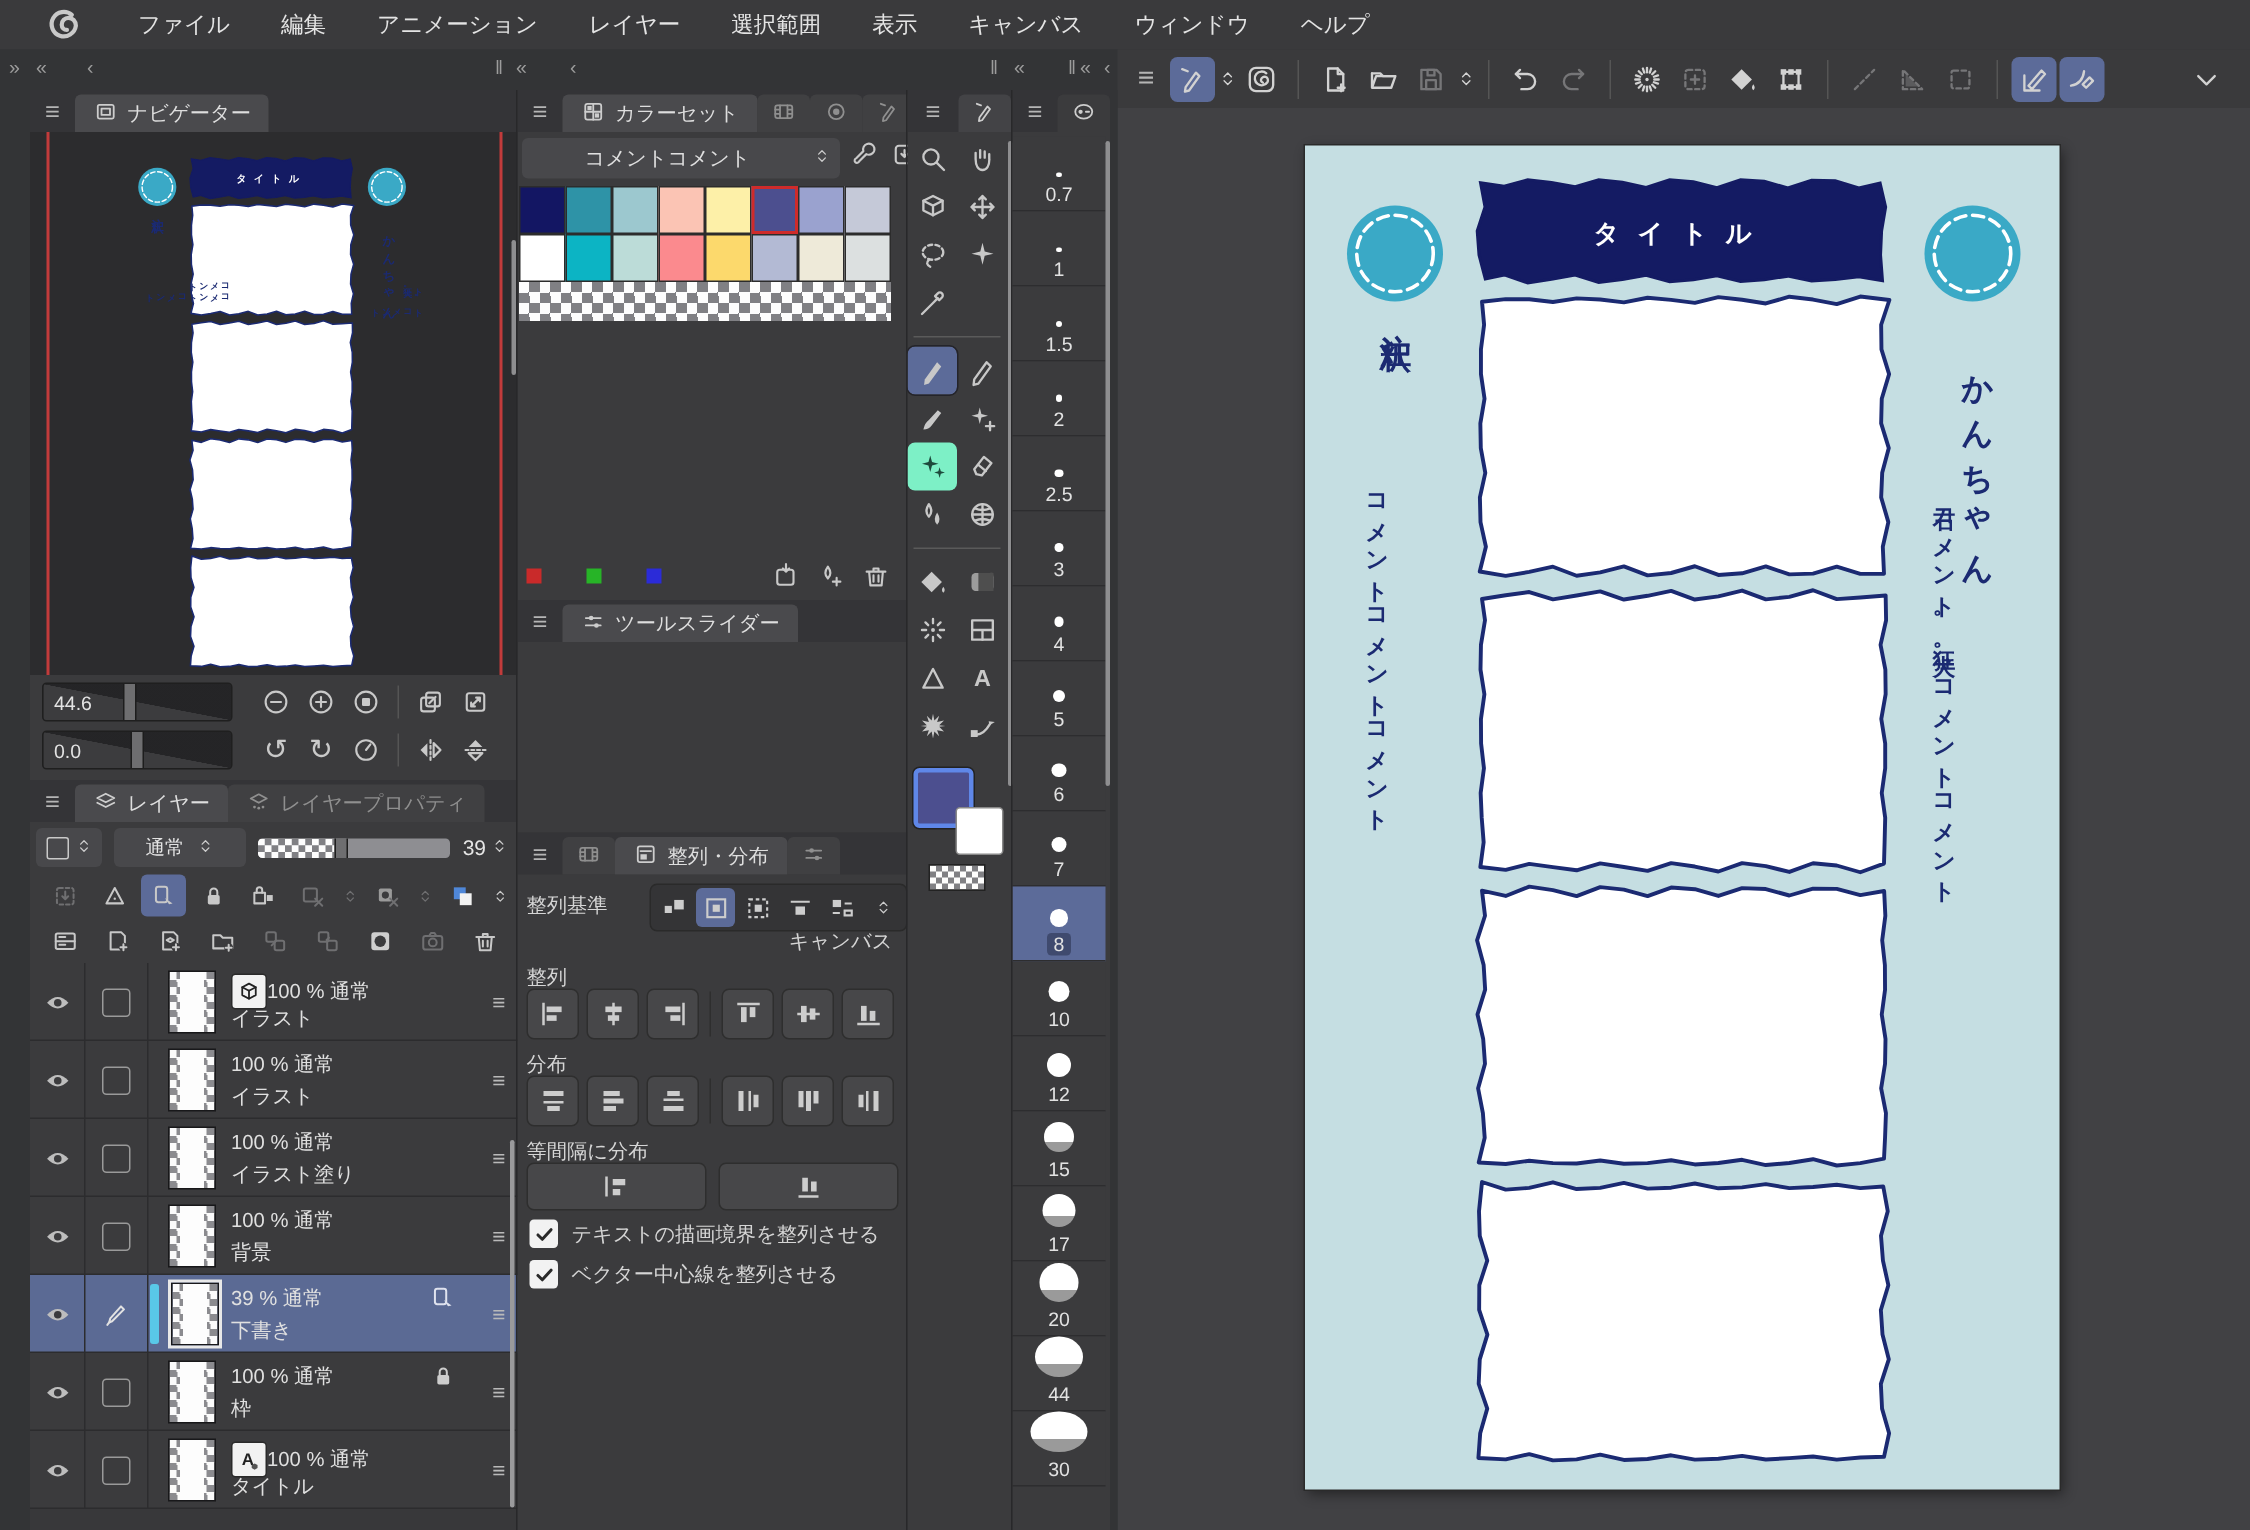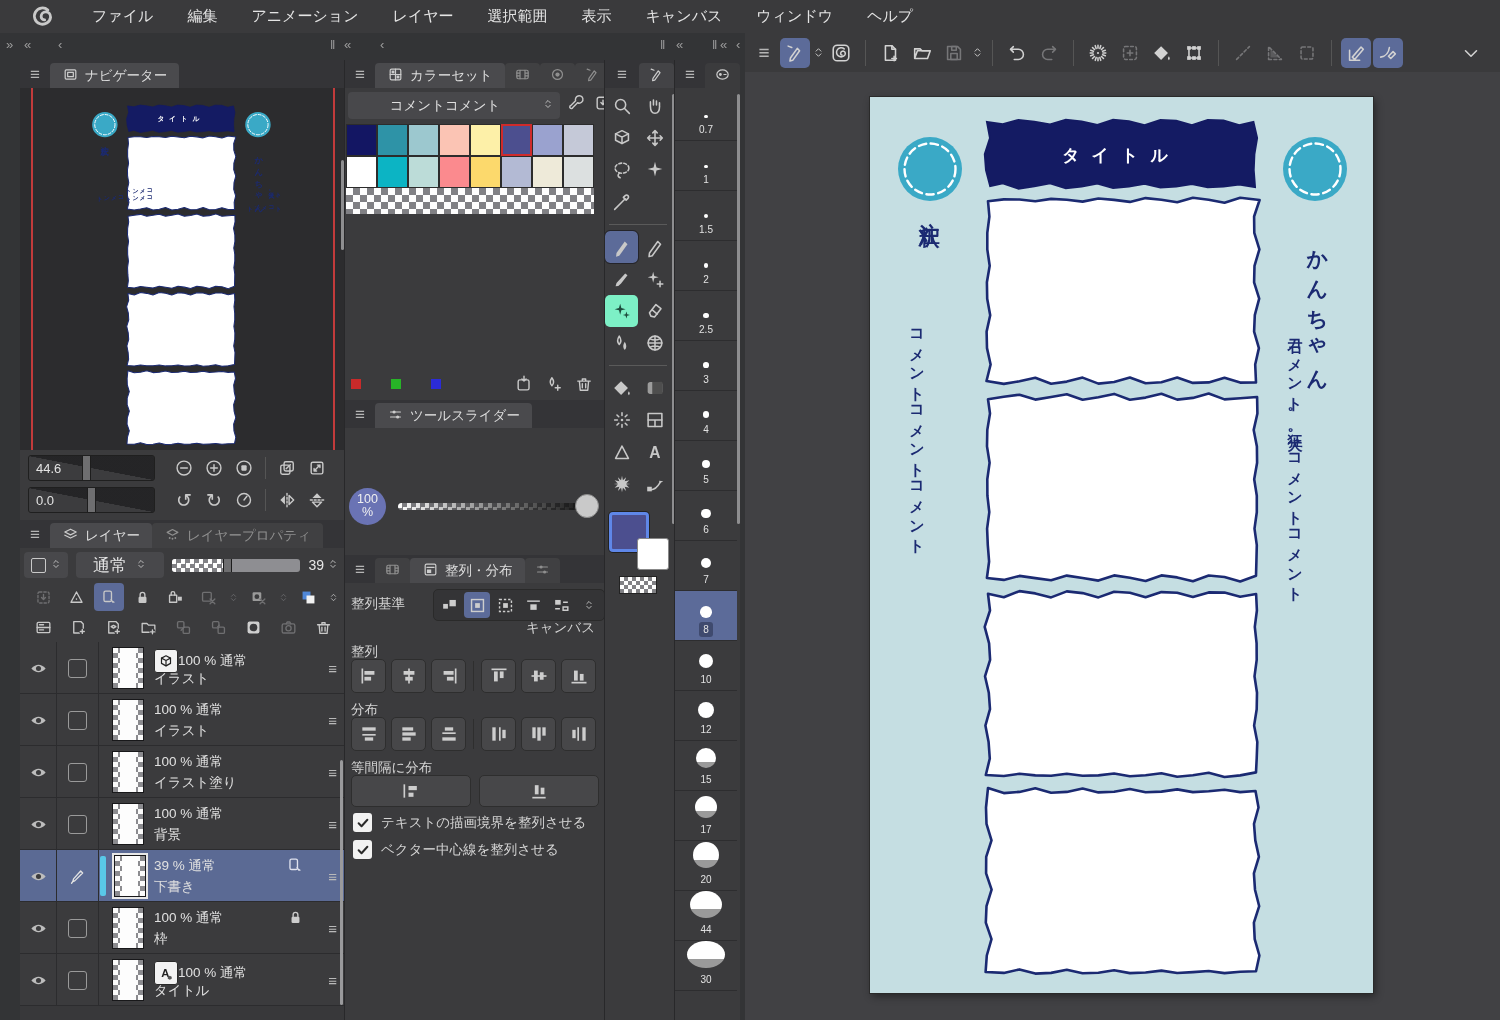--- a/index.html
+++ b/index.html
@@ -77,26 +77,26 @@
   .tool-cell.blue{background:#5c6b99;outline:1px solid #24242a}
   .tool-cell.mint{background:#7df0c6}
   .tool-div{width:58px;height:1px;background:#5a5a5a;margin:6px 4px}
   
   #size-col{left:675px;top:60px;width:65px;height:960px}
   #size-list{position:absolute;left:0;top:31px;width:62px}
   .size-cell{width:62px;height:50px;border-bottom:1px solid #2d2d2f;display:flex;flex-direction:column;align-items:center;justify-content:flex-end;
              box-sizing:border-box;padding-bottom:3px;background:#3b3b3d}
   .size-cell.sel{background:#5c6b99}
   .size-dot{border-radius:50%;background:#fff;margin-bottom:4px}
-  .size-num{font-size:10px;color:#e2e2e2;line-height:15px;padding:0 4px;border-radius:3px}
+  .size-num{font-size:13px;color:#e2e2e2;line-height:15px;padding:0 4px;border-radius:3px}
   .size-cell.sel .size-num{background:#3f4a6e}
   
   #layers-panel{left:20px;top:520px;width:325px;height:500px}
   #ly-ctrl{position:absolute;left:0;top:30px;width:325px;height:30px;display:flex;align-items:center}
-  .ly-blend{width:88px;height:26px;background:#48484b;border-radius:4px;display:flex;align-items:center;justify-content:center;gap:8px;font-size:17px;color:#e3e3e3}
+  .ly-blend{width:88px;height:26px;background:#48484b;border-radius:4px;display:flex;align-items:center;justify-content:center;gap:8px;font-size:13px;color:#e3e3e3}
   .ly-iconrow{position:absolute;left:0;width:325px;height:30px;display:flex;align-items:center}
   .li-btn{width:30px;height:28px;border-radius:4px;display:flex;align-items:center;justify-content:center;flex:none}
   .li-btn.on{background:#5c6b99}
   #ly-list{position:absolute;left:0;top:122px;width:325px;height:378px;overflow:hidden;background:#38383a}
   .ly-row{position:relative;width:325px;height:52px;border-bottom:1px solid #2c2c2e;box-sizing:border-box;background:#3b3b3d}
   .ly-row.sel{background:#5b6a94}
   .ly-eye{position:absolute;left:0;top:0;width:36px;height:52px;display:flex;align-items:center;justify-content:center;border-right:1px solid #2c2c2e}
   .ly-chk{position:absolute;left:36px;top:0;width:42px;height:52px;display:flex;align-items:center;justify-content:center;border-right:1px solid #2c2c2e}
   .ly-chk .box{width:17px;height:17px;border:1.5px solid #9a9a9a;border-radius:3px;background:transparent}
   .ly-thumb{position:absolute;left:92px;top:5px;width:32px;height:42px;border:1px solid #18181a;box-sizing:border-box;
@@ -491,30 +491,20 @@
     <div class="hamb">≡</div>
     <div class="ptab">
       <span class="ticon"><svg width="17" height="17" viewBox="0 0 24 24" fill="none" stroke="#cdcdcd" stroke-width="1.7" stroke-linecap="round" stroke-linejoin="round">
             <path d="M5 8.5h14M5 15.5h14"></path>
             <circle cx="10" cy="8.5" r="2.2" fill="#cdcdcd" stroke="none"></circle>
             <circle cx="15" cy="15.5" r="2.2" fill="#cdcdcd" stroke="none"></circle>
           </svg></span>
       <span>ツールスライダー</span>
     </div>
   </div>
-  <div class="ts-row" style="top:86px">
-    <div class="ts-badge" style="background: rgb(106, 115, 180);">
-      <span>100</span>
-        <span>%</span>
-    </div>
-    <div class="ts-track checker" style="background-size:9px 9px">
-      <div style="position:absolute;inset:0;background:linear-gradient(to right,rgba(20,20,20,0),#141414);border-radius:4px"></div>
-      <div class="ts-knob" style="left:100%"></div>
-    </div>
-  </div>
 </div>
 
 <div id="align-panel" class="panel">
   <div class="ptabs">
     <div class="hamb">≡</div>
     <div class="ptab dim icononly">
         <span class="ticon"><svg width="17" height="17" viewBox="0 0 24 24" fill="none" stroke="#8f8f8f" stroke-width="1.7" stroke-linecap="round" stroke-linejoin="round">
             <rect x="4" y="6" width="16" height="12" rx="2"></rect>
             <path d="M8.5 6v12M15.5 6v12M4 10h4.5M4 14h4.5M15.5 10H20M15.5 14H20"></path>
           </svg></span>

